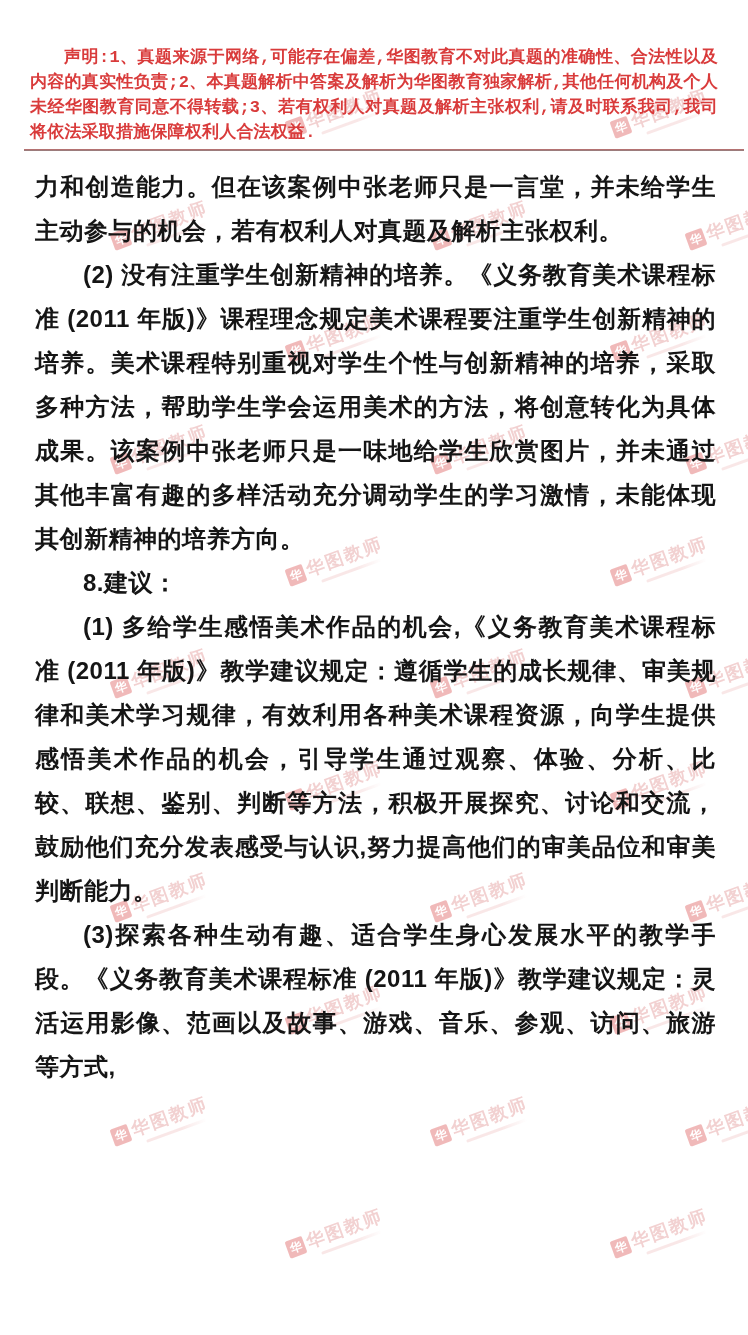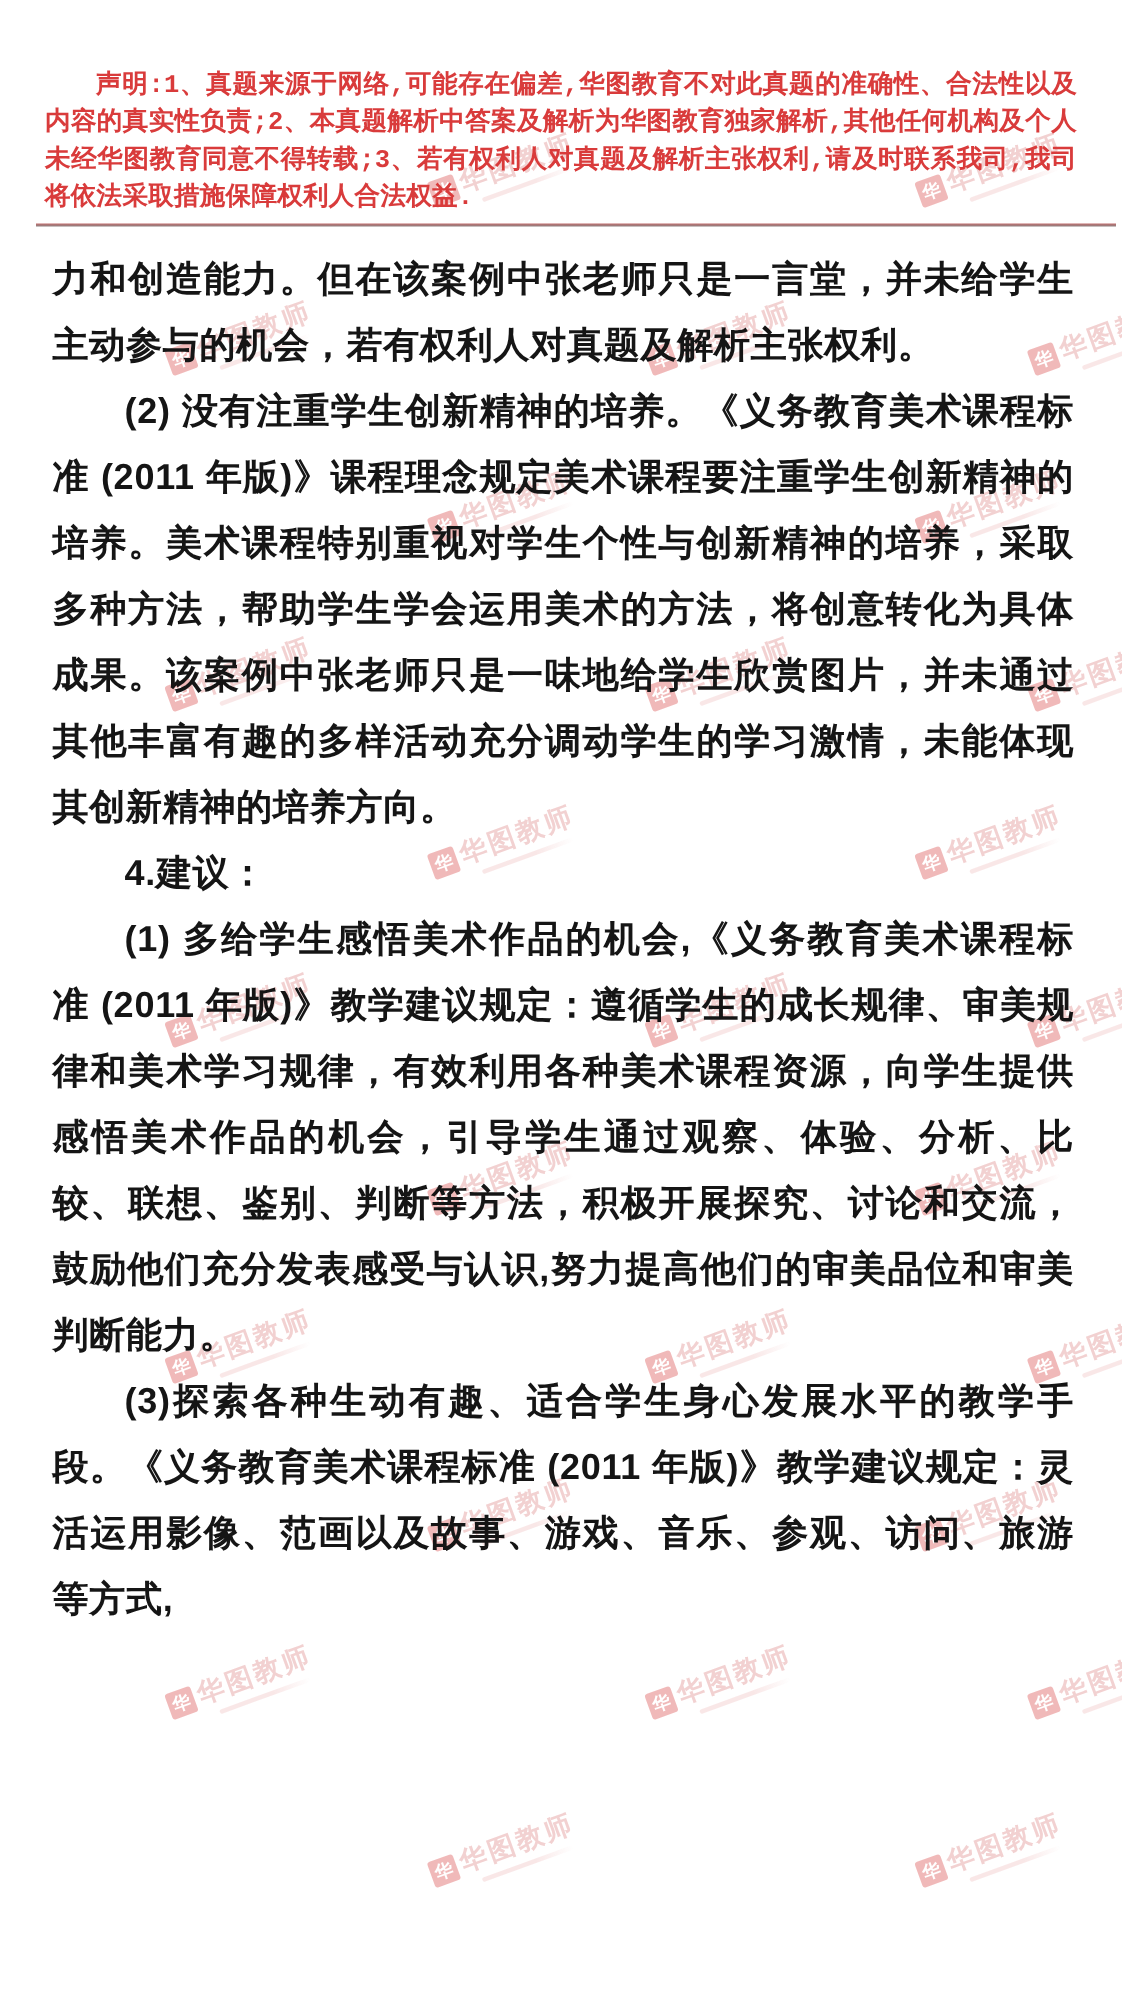--- a/index.html
+++ b/index.html
@@ -286,17 +286,17 @@
   </div>
 
 <div class="page">
   <div class="disclaimer"><span class="disclaimer-label">声明:</span><span>1、真题来源于网络,可能存在偏差,华图教育不对此真题的准确性、合法性以及内容的真实性负责;2、本真题解析中答案及解析为华图教育独家解析,其他任何机构及个人未经华图教育同意不得转载;3、若有权利人对真题及解析主张权利,请及时联系我司,我司将依法采取措施保障权利人合法权益.</span></div>
 
   <div class="separator"></div>
 
   <div class="content" id="content">
       <p class="">力和创造能力。但在该案例中张老师只是一言堂，并未给学生主动参与的机会，若有权利人对真题及解析主张权利。</p>
       <p class="indent">(2) 没有注重学生创新精神的培养。《义务教育美术课程标准 (2011 年版)》课程理念规定美术课程要注重学生创新精神的培养。美术课程特别重视对学生个性与创新精神的培养，采取多种方法，帮助学生学会运用美术的方法，将创意转化为具体成果。该案例中张老师只是一味地给学生欣赏图片，并未通过其他丰富有趣的多样活动充分调动学生的学习激情，未能体现其创新精神的培养方向。</p>
-      <p class="indent">4.建议：</p>
+      <p class="indent">8.建议：</p>
       <p class="indent">(1) 多给学生感悟美术作品的机会,《义务教育美术课程标准 (2011 年版)》教学建议规定：遵循学生的成长规律、审美规律和美术学习规律，有效利用各种美术课程资源，向学生提供感悟美术作品的机会，引导学生通过观察、体验、分析、比较、联想、鉴别、判断等方法，积极开展探究、讨论和交流，鼓励他们充分发表感受与认识,努力提高他们的审美品位和审美判断能力。</p>
       <p class="indent">(3)探索各种生动有趣、适合学生身心发展水平的教学手段。《义务教育美术课程标准 (2011 年版)》教学建议规定：灵活运用影像、范画以及故事、游戏、音乐、参观、访问、旅游等方式,</p>
     </div>
 </div>
 
 </body></html>

